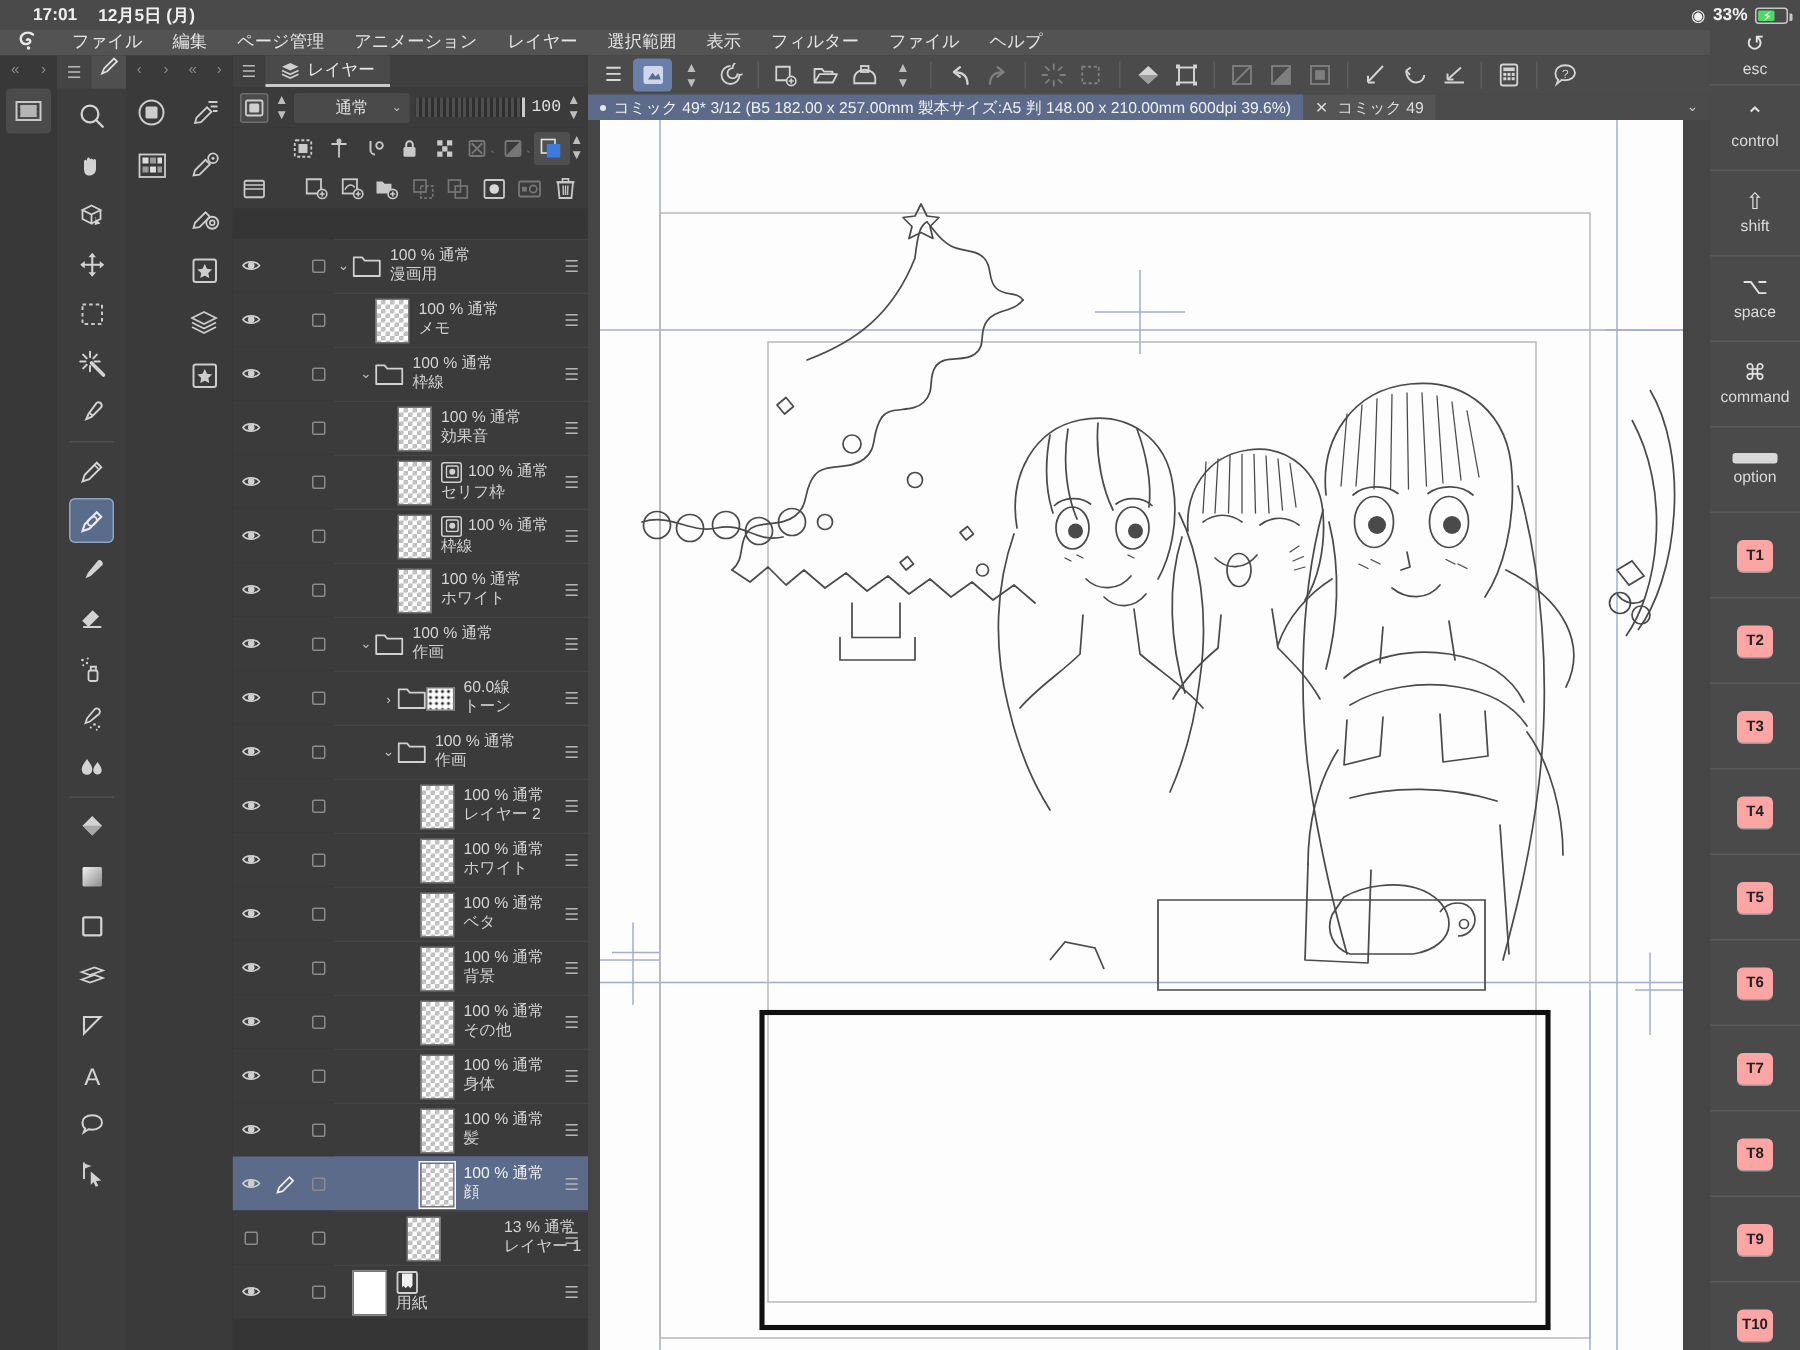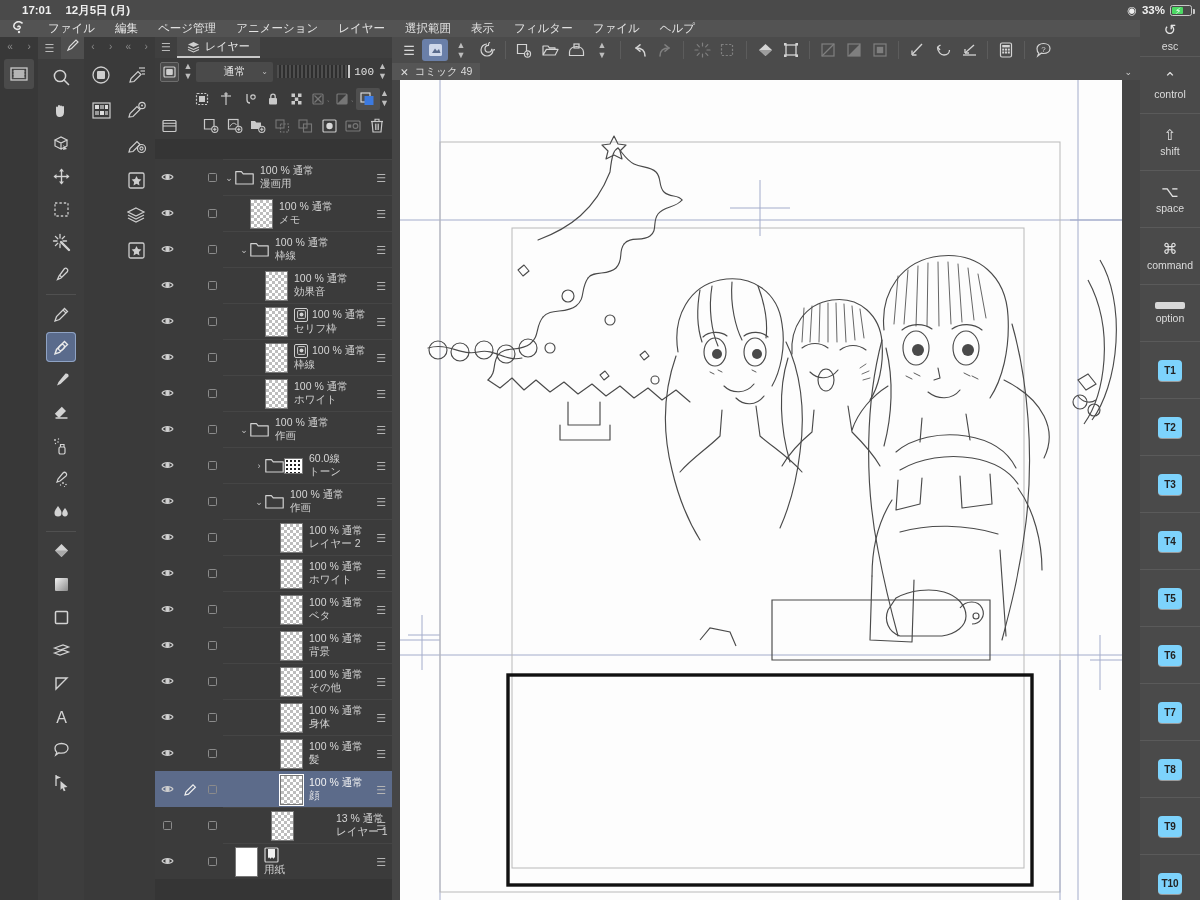--- a/index.html
+++ b/index.html
@@ -157,21 +157,21 @@
 
   
   .rail{ position:absolute; left:1140px; top:20px; width:60px; height:880px; background:#4a4a4a; }
   .railbtn{
     height:57px; border-bottom:1px solid #5a5a5a; display:flex; flex-direction:column;
     align-items:center; justify-content:center; gap:3px; color:#dcdcdc; font-size:10.5px;
   }
   .railbtn .g{ font-size:15px; line-height:1; color:#e2e2e2; }
   .railbtn.first{ height:37px; justify-content:flex-end; padding-bottom:4px; }
   .tkey{
-    width:24px;height:21px;background:#7dd3fc;color:#222;border-radius:4px;
+    width:24px;height:21px;background:#fca5a5;color:#222;border-radius:4px;
     display:flex;align-items:center;justify-content:center;font-size:10px;font-weight:bold;
     box-shadow:0 1px 0 #9a9a9a;
   }
   .spacebar{ width:30px;height:7px;background:#d8d8d8;border-radius:2px; }
 </style>
 </head>
 <body>
 
 <div class="app">
 
@@ -1243,20 +1243,24 @@
       <div class="cdiv"></div>
       <div class="cbtn">
         <svg width="17" height="16" viewBox="0 0 17 16">
             <path d="M8.5 1.5 c3.9 0 6.5 2.2 6.5 5 s-2.6 5-6.5 5 c-.8 0-1.6-.1-2.3-.3 L2.8 14 l1-2.8 C2.4 10.3 2 9 2 6.5 c0-2.8 2.6-5 6.5-5z" fill="none" stroke="#d4d4d4" stroke-width="1.2"></path>
             <text x="8.5" y="10" font-size="8" fill="#d4d4d4" text-anchor="middle" font-family="Liberation Sans, sans-serif">?</text>
           </svg>
       </div>
     </div>
 
     <div class="tabbar">
+      <div class="tabA">
+        <span class="dot"></span>
+        <span>コミック 49* 3/12 (B5 182.00 x 257.00mm 製本サイズ:A5 判 148.00 x 210.00mm 600dpi 39.6%)</span>
+      </div>
       <div class="tabB">
         <span>✕</span>
         <span>コミック 49</span>
       </div>
       <span class="tabchev">⌄</span>
     </div>
 
     <div class="canvaswrap">
       <div class="page">
         <svg width="722" height="820" viewBox="0 0 722 820">

